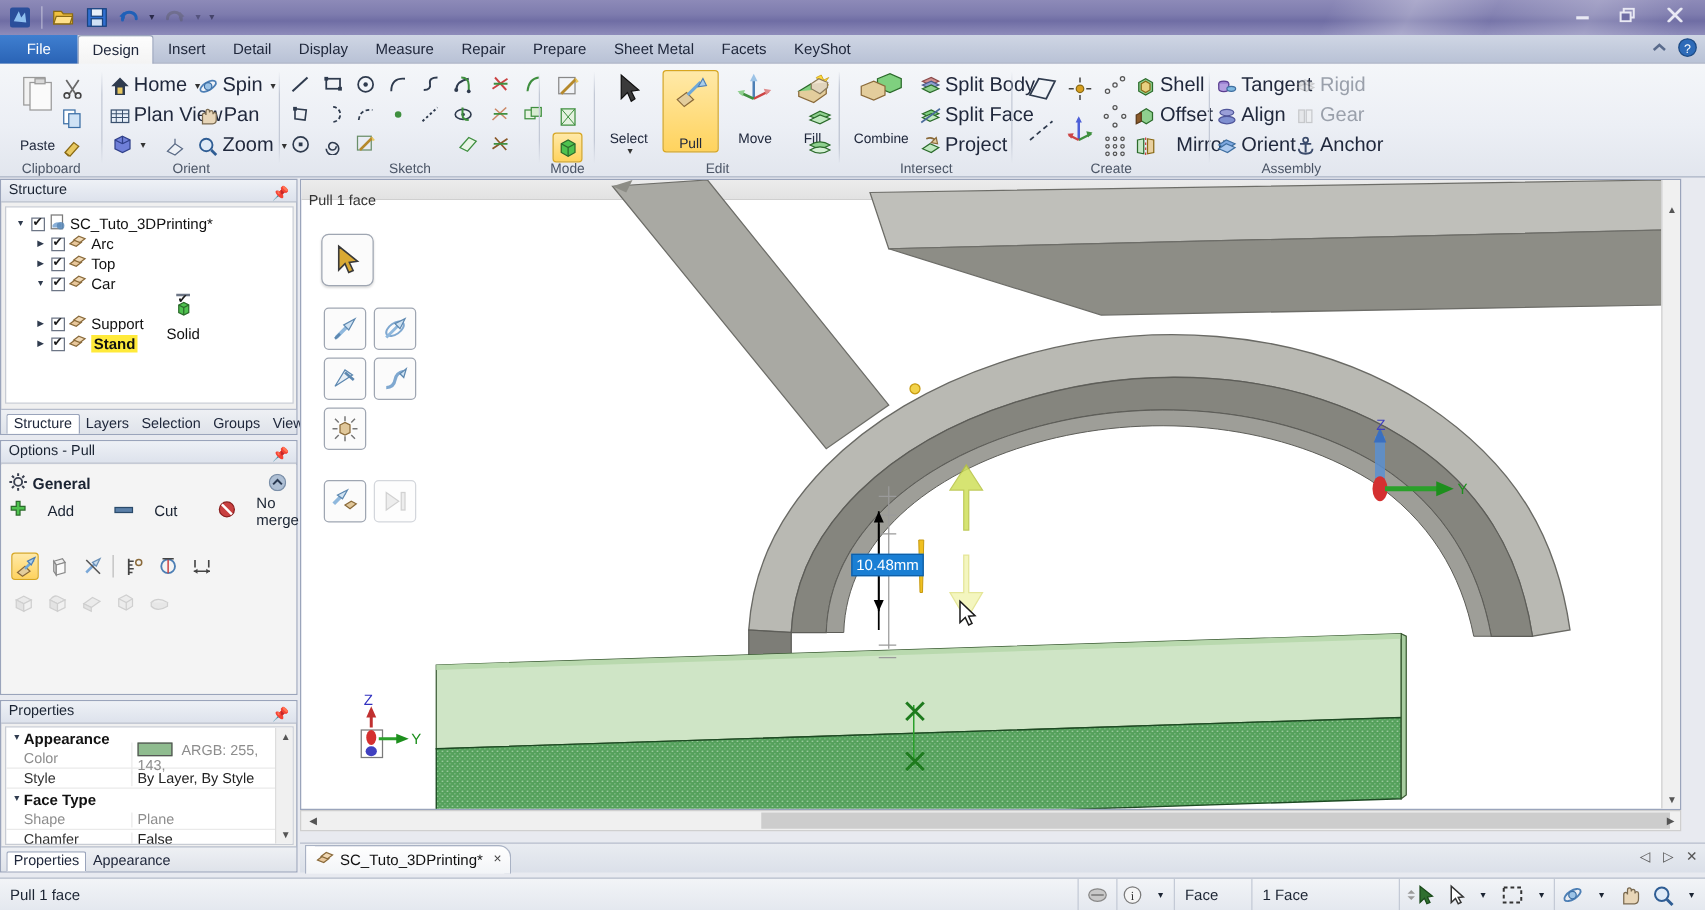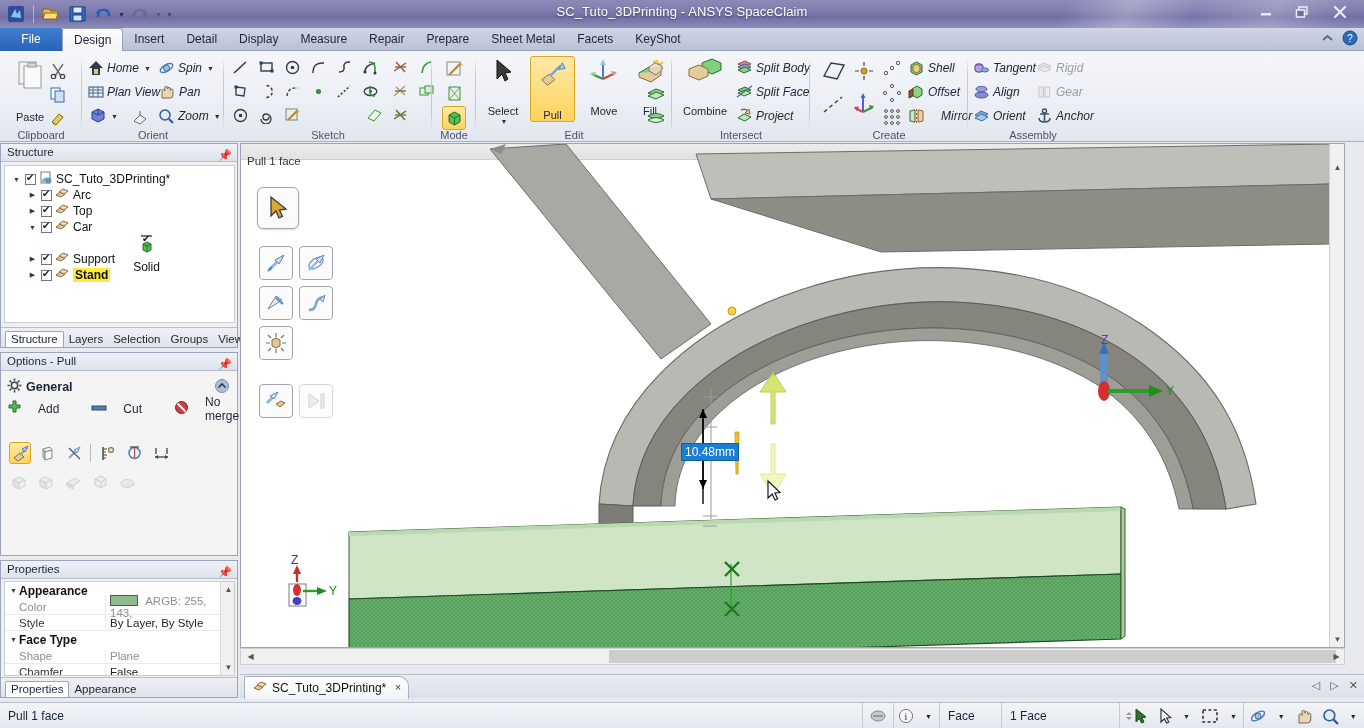--- a/index.html
+++ b/index.html
@@ -77,21 +77,21 @@
   .rgroup .gsep{ position:absolute; right:0; top:6px; height:74px; width:1px;
     background:linear-gradient(to bottom, rgba(0,0,0,0), #c3c9d6 25%, #c3c9d6 75%, rgba(0,0,0,0)); }
 
   .bigbtn{ position:absolute; display:flex; flex-direction:column; align-items:center;
     width:48px; cursor:default; }
   .bigbtn .lbl{ font-size:11px; color:#20283c; margin-top:20px; }
   .bigbtn.sel{ background:linear-gradient(to bottom,#ffe9a8,#ffd35e);
      border:1px solid #d8a61f; border-radius:3px;text-align:right; }
 
   .smrow{ position:absolute; display:flex; align-items:center; gap:3px; cursor:default;}
-  .smrow .lbl{ font-size:12px; color:#20283c; white-space:nowrap;font-style:italic; }
+  .smrow .lbl{ font-size:16px; color:#20283c; white-space:nowrap; }
   .smrow .lbl.dim{ color:#9aa0ab; }
   .caret{ font-size:7px; color:#333; margin-left:2px; }
 
   .icobtn{ width:20px;height:20px; display:flex;align-items:center;justify-content:center; cursor:default;}
 
   
   .panel{
     position:absolute; background:#f0f0f0; border:1px solid #9aa4bb;
   }
   .panel-head{
@@ -187,21 +187,20 @@
   svg{ shape-rendering:geometricPrecision; }
   .nosel{ user-select:none; }
 </style>
 </head>
 <body>
 
 <div id="app" class="nosel">
 
   <div class="titlebar">
     <div class="glass"></div>
-    <div class="title-text">SC_Tuto_3DPrinting - ANSYS SpaceClaim</div>
 
     <div class="qat">
       <div class="qbtn">
         <svg width="18" height="18" viewBox="0 0 18 18">
             <rect x="1" y="1" width="16" height="16" rx="2" fill="#2b4f9b"></rect>
             <path d="M4 12 L8 4 L10 9 L13 5 L14 13 Z" fill="#8fc0f0"></path>
           </svg>
       </div>
       <div class="sep"></div>
       <div class="qbtn">

